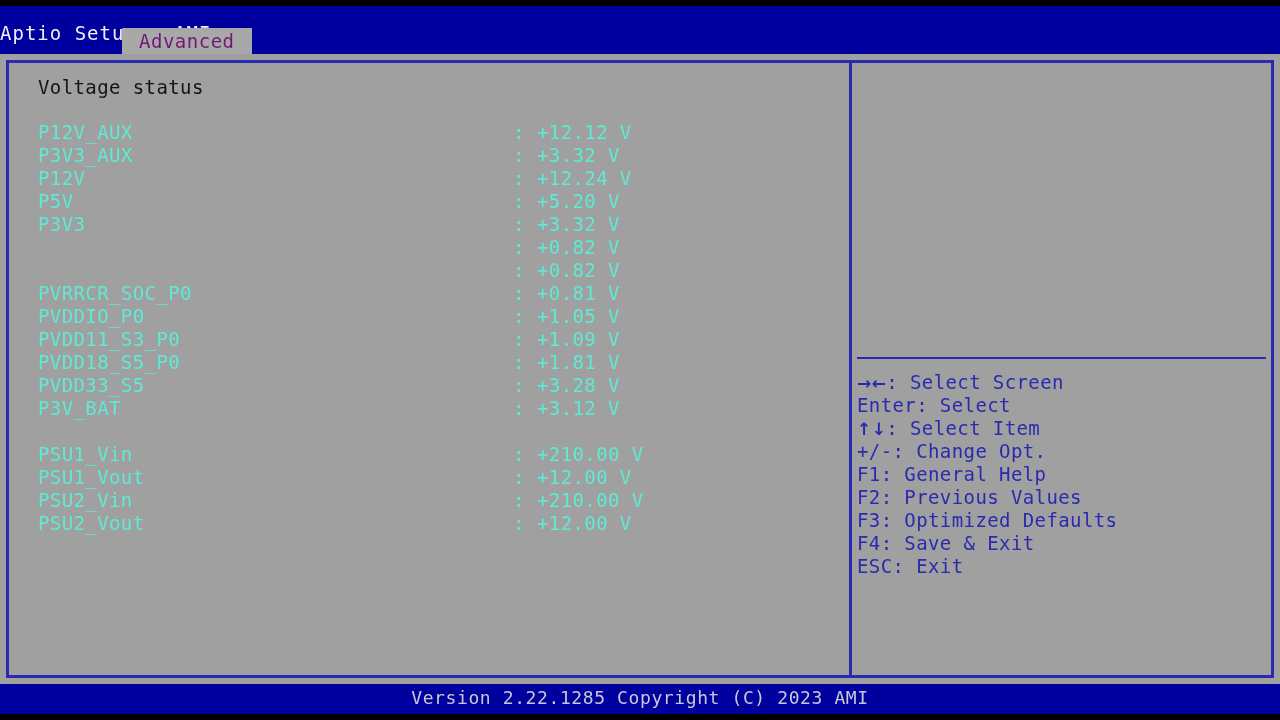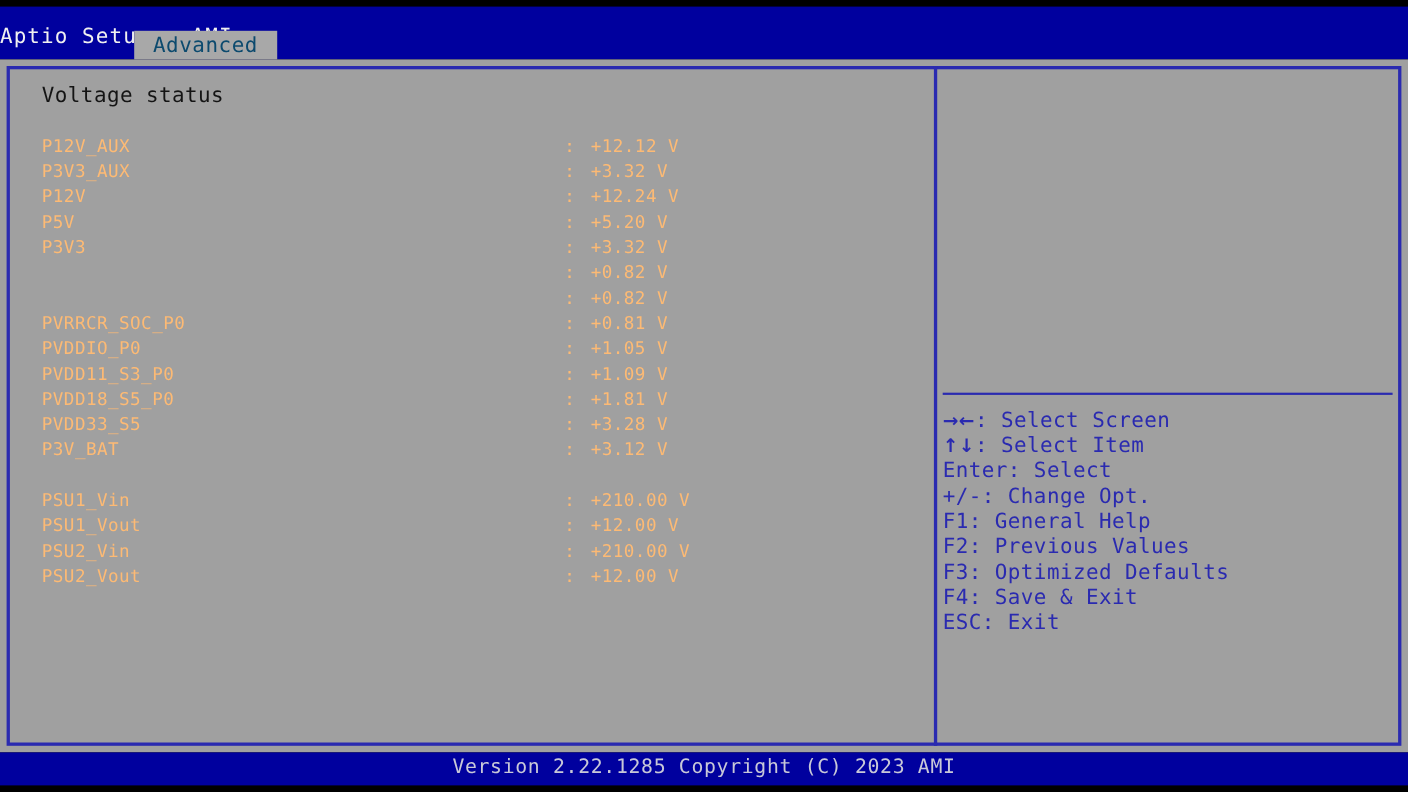--- a/index.html
+++ b/index.html
@@ -49,21 +49,21 @@
     position: absolute;
     left: 0; top: 22px;
     width: 1280px; height: 26px;
   }
   .tab {
     position: absolute;
     left: 122px; top: 0px;
     height: 26px;
     padding: 0 17px;
     background: #a8a8a8;
-    color: #0c4a6e;
+    color: #701a75;
     font-size: 19px;
     line-height: 26px;
     white-space: pre;
     letter-spacing: 0.5px;
   }
 
   
   .body-area {
     position: absolute;
     left: 0; top: 54px;
@@ -107,22 +107,22 @@
   .rows {
     position: absolute;
     left: 0; top: 58px;
     width: 840px;
   }
   .row {
     position: relative;
     height: 23px;
     line-height: 23px;
     white-space: pre;
-    font-size: 16px;
-    color: #fdba74;
+    font-size: 19px;
+    color: #5eead4;
     letter-spacing: 0.4px;
   }
   .row.spacer { height: 23px; }
   .row .label {
     position: absolute;
     left: 29px; top: 0;
     white-space: pre;
   }
   .row .colon {
     position: absolute;
@@ -231,22 +231,22 @@
         <div class="row"><span class="label">PSU1_Vout</span><span class="colon">:</span><span class="value">+12.00 V</span></div>
         <div class="row"><span class="label">PSU2_Vin</span><span class="colon">:</span><span class="value">+210.00 V</span></div>
         <div class="row"><span class="label">PSU2_Vout</span><span class="colon">:</span><span class="value">+12.00 V</span></div>
       </div>
   </div>
 
   <div class="help-panel">
     <div class="help-rule"></div>
     <div class="help-lines" id="help-container">
         <div class="help-line"><span class="keys">→←</span><span>: Select Screen</span></div>
+        <div class="help-line"><span>Enter: Select</span></div>
         <div class="help-line"><span class="keys">↑↓</span><span>: Select Item</span></div>
-        <div class="help-line"><span>Enter: Select</span></div>
         <div class="help-line"><span>+/-: Change Opt.</span></div>
         <div class="help-line"><span>F1: General Help</span></div>
         <div class="help-line"><span>F2: Previous Values</span></div>
         <div class="help-line"><span>F3: Optimized Defaults</span></div>
         <div class="help-line"><span>F4: Save &amp; Exit</span></div>
         <div class="help-line"><span>ESC: Exit</span></div>
       </div>
   </div>
 
   <div class="footer">

